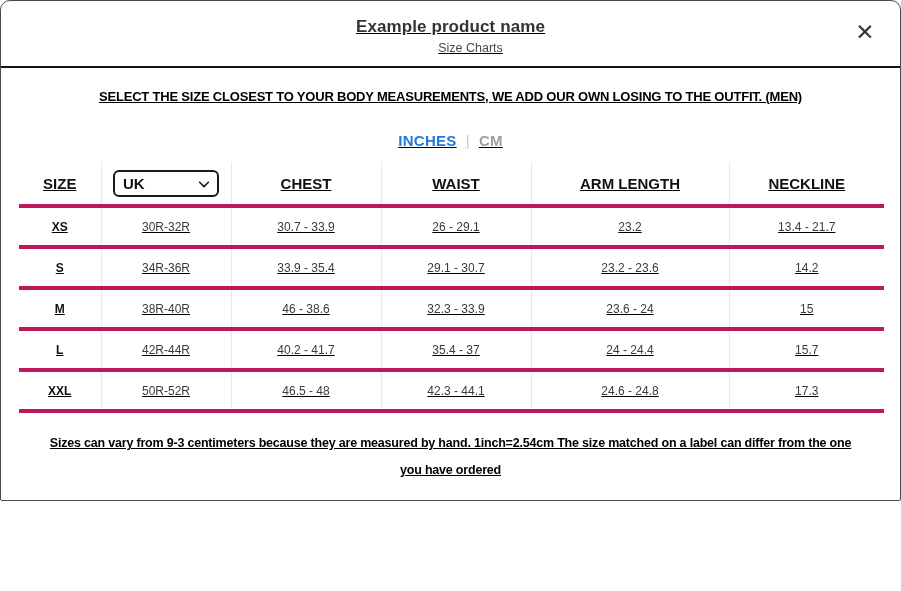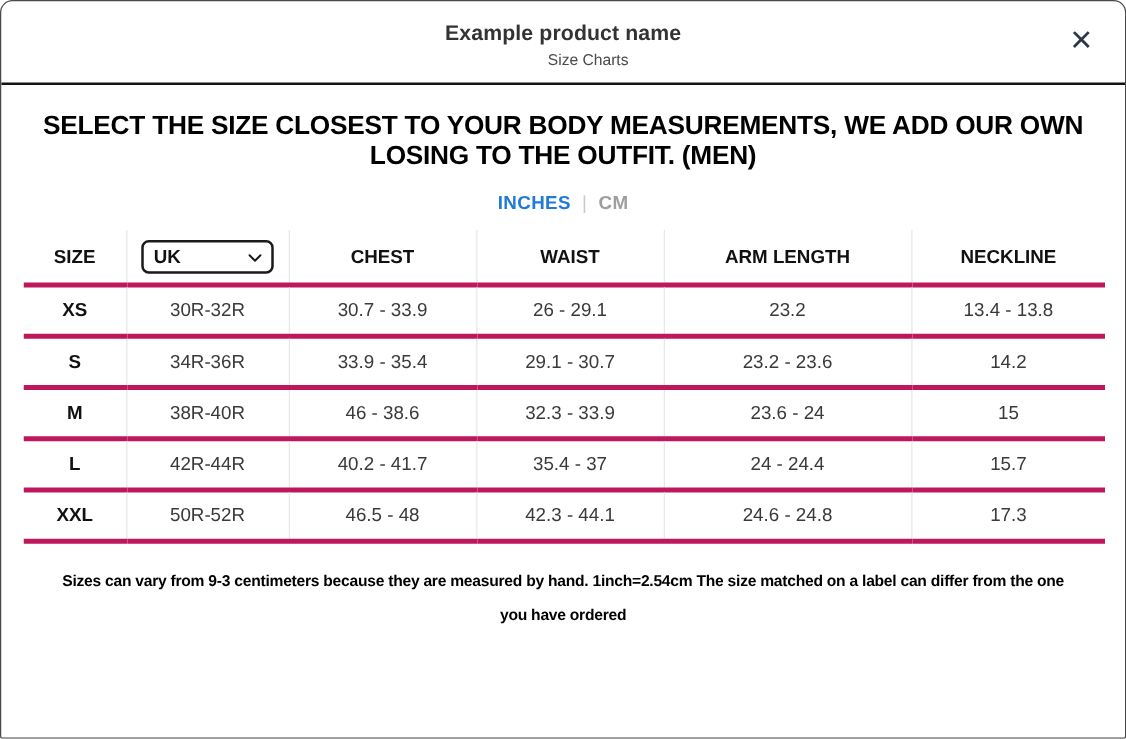--- a/index.html
+++ b/index.html
@@ -1,25 +1,26 @@
 <!DOCTYPE html>
 <html><head>
 <meta charset="utf-8">
 <style>
   * { box-sizing: border-box; margin: 0; padding: 0; }
   html, body { width: 901px; height: 591px; background: #fff; }
   body { font-family: "Liberation Sans", sans-serif; }
 
   .modal {
-    width: 901px; height: 591px;
+    width: 901px; height: 501px;
     background: #fff;
     border: 1px solid #4a4a4a;
     border-radius: 10px 10px 2px 2px;
     overflow: hidden;
     position: relative;
+    text-decoration: underline;
   }
 
   
   .modal-header {
     height: 67px;
     border-bottom: 2px solid #141414;
     text-align: center;
     padding-top: 16px;
     position: relative;
   }
@@ -33,27 +34,27 @@
     font-family: "Liberation Sans", sans-serif;
   }
 
   
   .modal-body { padding: 0 18px; }
 
   .instruction {
     margin-top: 21px;
     text-align: center;
     font-weight: bold;
-    font-size: 21px;
+    font-size: 13px;
     letter-spacing: -0.2px;
     color: #000;
   }
 
   .units {
-    margin-top: 17px;
+    margin-top: 28px;
     text-align: center;
     font-size: 15px;
     font-weight: bold;
     letter-spacing: 0.3px;
   }
   .units-inches { color: #1f7ad9; cursor: pointer; }
   .units-sep { color: #c9c9c9; font-weight: normal; margin: 0 9px; }
   .units-cm { color: #9e9e9e; cursor: pointer; }
 
   
@@ -65,21 +66,21 @@
   }
   .size-table th, .size-table td {
     text-align: center;
     vertical-align: middle;
     border-bottom: 4px solid #be185d;
   }
   .size-table th:not(:last-child), .size-table td:not(:last-child) {
     border-right: 1px solid #e8e8e8;
   }
   .size-table thead th { height: 44px; font-size: 15px; font-weight: bold; color: #111; }
-  .size-table tbody td { height: 41px; font-size: 15px; color: #3a3a3a; }
+  .size-table tbody td { height: 41px; font-size: 12px; color: #3a3a3a; }
   .size-table tbody td.size-cell { font-weight: bold; color: #111; }
 
   
   .row-condensed td span { display: inline-block; transform: scaleX(0.78); letter-spacing: -0.2px; }
 
   
   .select-wrap { position: relative; width: 106px; margin: 0 auto; }
   select.region-select {
     width: 106px; height: 27px;
     border: 2px solid #1a1a1a;
@@ -159,21 +160,21 @@
           <th>NECKLINE</th>
         </tr>
       </thead>
       <tbody>
         <tr>
           <td class="size-cell">XS</td>
           <td>30R-32R</td>
           <td>30.7 - 33.9</td>
           <td>26 - 29.1</td>
           <td>23.2</td>
-          <td>13.4 - 13.8</td>
+          <td>13.4 - 21.7</td>
         </tr>
         <tr>
           <td class="size-cell">S</td>
           <td>34R-36R</td>
           <td>33.9 - 35.4</td>
           <td>29.1 - 30.7</td>
           <td>23.2 - 23.6</td>
           <td>14.2</td>
         </tr>
         <tr>

